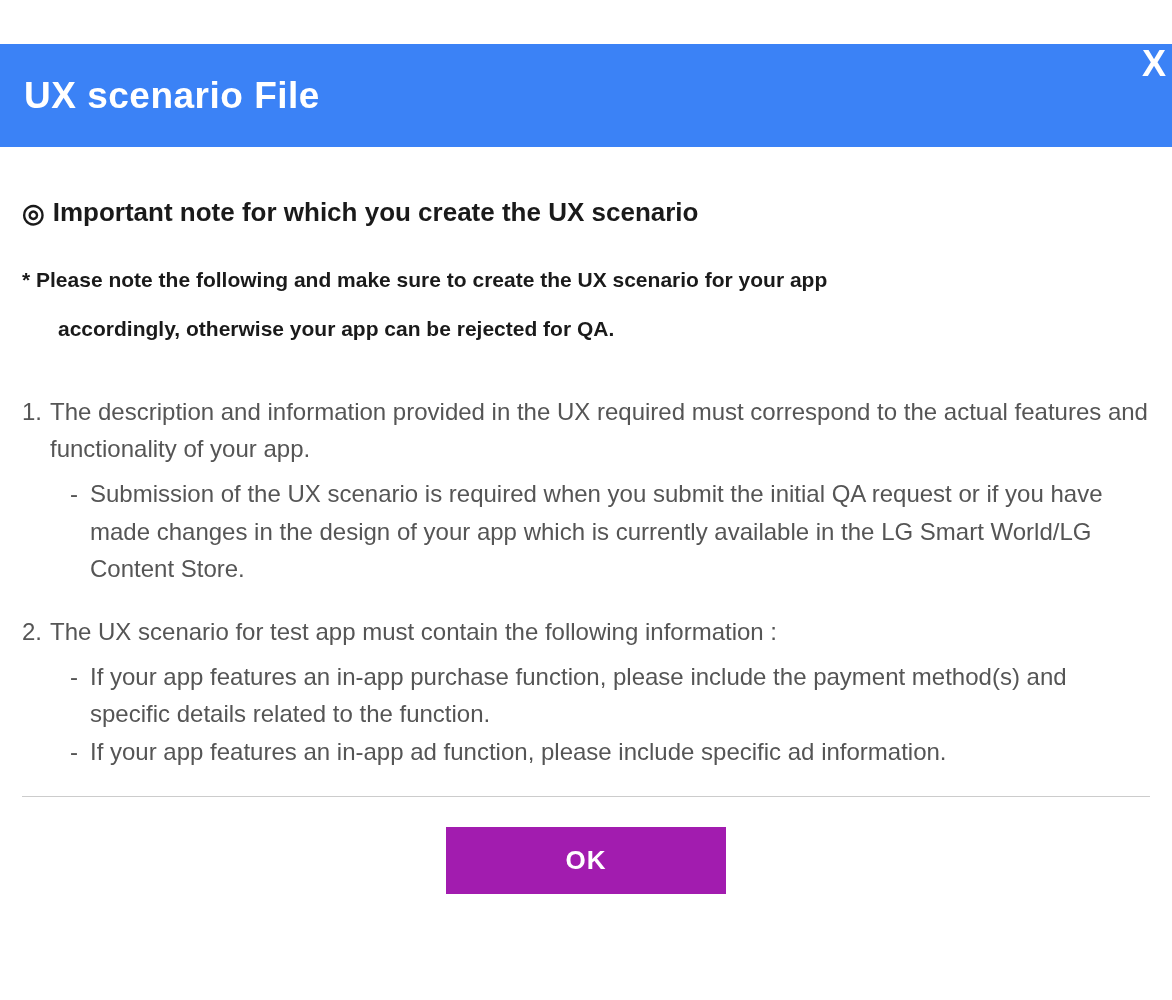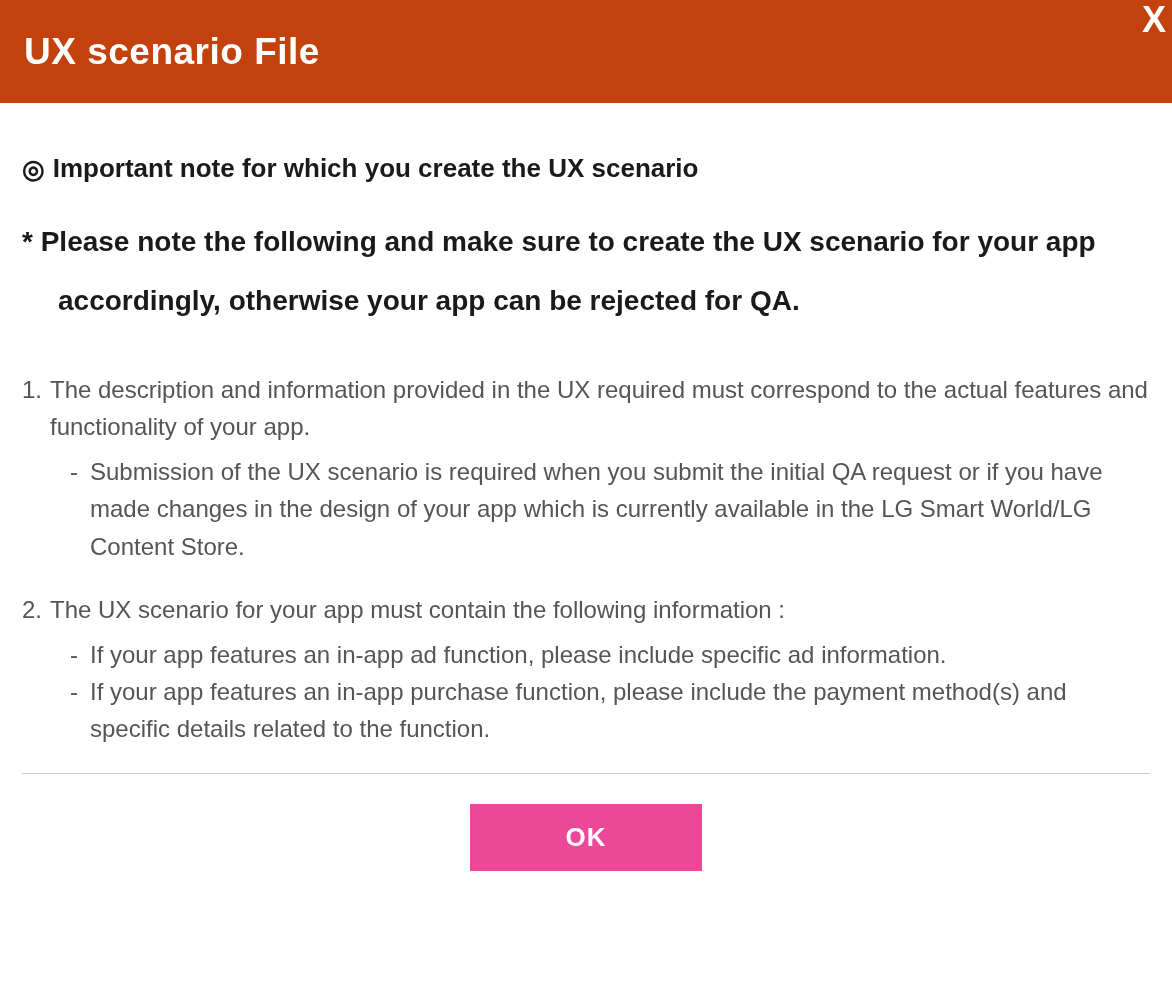--- a/index.html
+++ b/index.html
@@ -8,27 +8,28 @@
       box-sizing: border-box;
     }
     body {
       font-family: "Segoe UI", Arial, Helvetica, sans-serif;
       width: 1172px;
       height: 1000px;
       background: #ffffff;
       color: #333;
     }
     .header {
-      background: #c2410c;
+      background: #3b82f6;
       color: #ffffff;
       position: relative;
       height: 103px;
       display: flex;
       align-items: center;
       padding: 0 24px;
+      margin-top: 44px;
     }
     .header-title {
       font-size: 37px;
       font-weight: 600;
       letter-spacing: 0.5px;
     }
     .close-icon {
       position: absolute;
       top: 2px;
       right: 6px;
@@ -49,21 +50,21 @@
       margin-bottom: 36px;
       display: flex;
       align-items: center;
       gap: 8px;
     }
     .bullseye {
       font-size: 26px;
       line-height: 1;
     }
     .warning-note {
-      font-size: 28px;
+      font-size: 21px;
       font-weight: 700;
       color: #1a1a1a;
       line-height: 1.55;
       margin-bottom: 48px;
       padding-left: 16px;
       text-indent: -16px;
     }
     .warning-note .indent {
       display: block;
       padding-left: 20px;
@@ -111,27 +112,27 @@
     .divider {
       border: none;
       border-top: 1px solid #ccc;
       margin: 26px 0 30px 0;
     }
     .button-row {
       text-align: center;
     }
     .ok-button {
       display: inline-block;
-      background: #ec4899;
+      background: #a21caf;
       color: #ffffff;
       font-size: 26px;
       font-weight: 600;
       border: none;
       padding: 18px 0;
-      width: 232px;
+      width: 280px;
       cursor: pointer;
       letter-spacing: 1px;
     }
   </style>
 </head>
 <body>
 
 <div class="header">
   <span class="header-title">UX scenario File</span>
   <span class="close-icon">X</span>
@@ -151,24 +152,24 @@
   </div>
 
   <ol class="main-list">
     <li>
       <span>The description and information provided in the UX required must correspond to the actual features and functionality of your app.</span>
       <ul class="sub-list">
         <li>Submission of the UX scenario is required when you submit the initial QA request or if you have made changes in the design of your app which is currently available in the LG Smart World/LG Content Store.</li>
       </ul>
     </li>
     <li>
-      <span>The UX scenario for your app must contain the following information :</span>
+      <span>The UX scenario for test app must contain the following information :</span>
       <ul class="sub-list">
+        <li>If your app features an in-app purchase function, please include the payment method(s) and specific details related to the function.</li>
         <li>If your app features an in-app ad function, please include specific ad information.</li>
-        <li>If your app features an in-app purchase function, please include the payment method(s) and specific details related to the function.</li>
       </ul>
     </li>
   </ol>
 
   <hr class="divider">
 
   <div class="button-row">
     <button class="ok-button">OK</button>
   </div>
 

